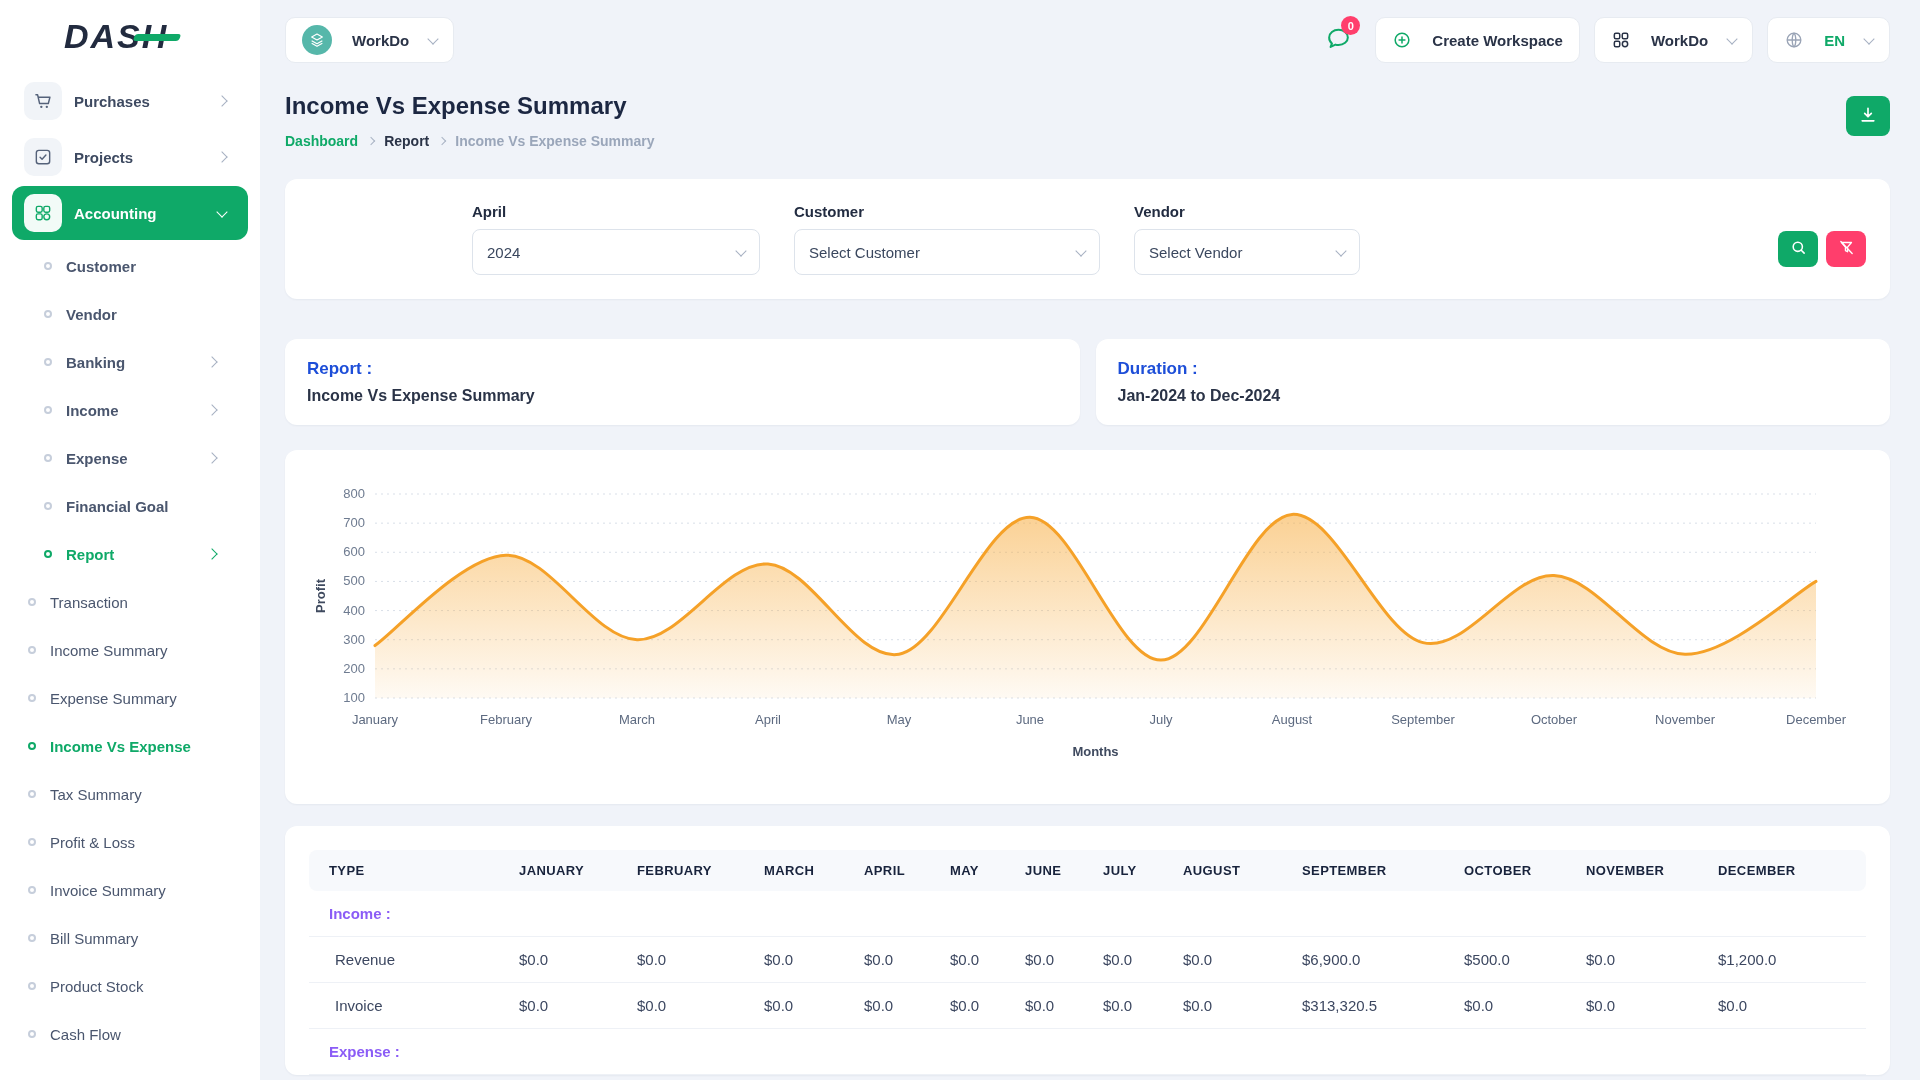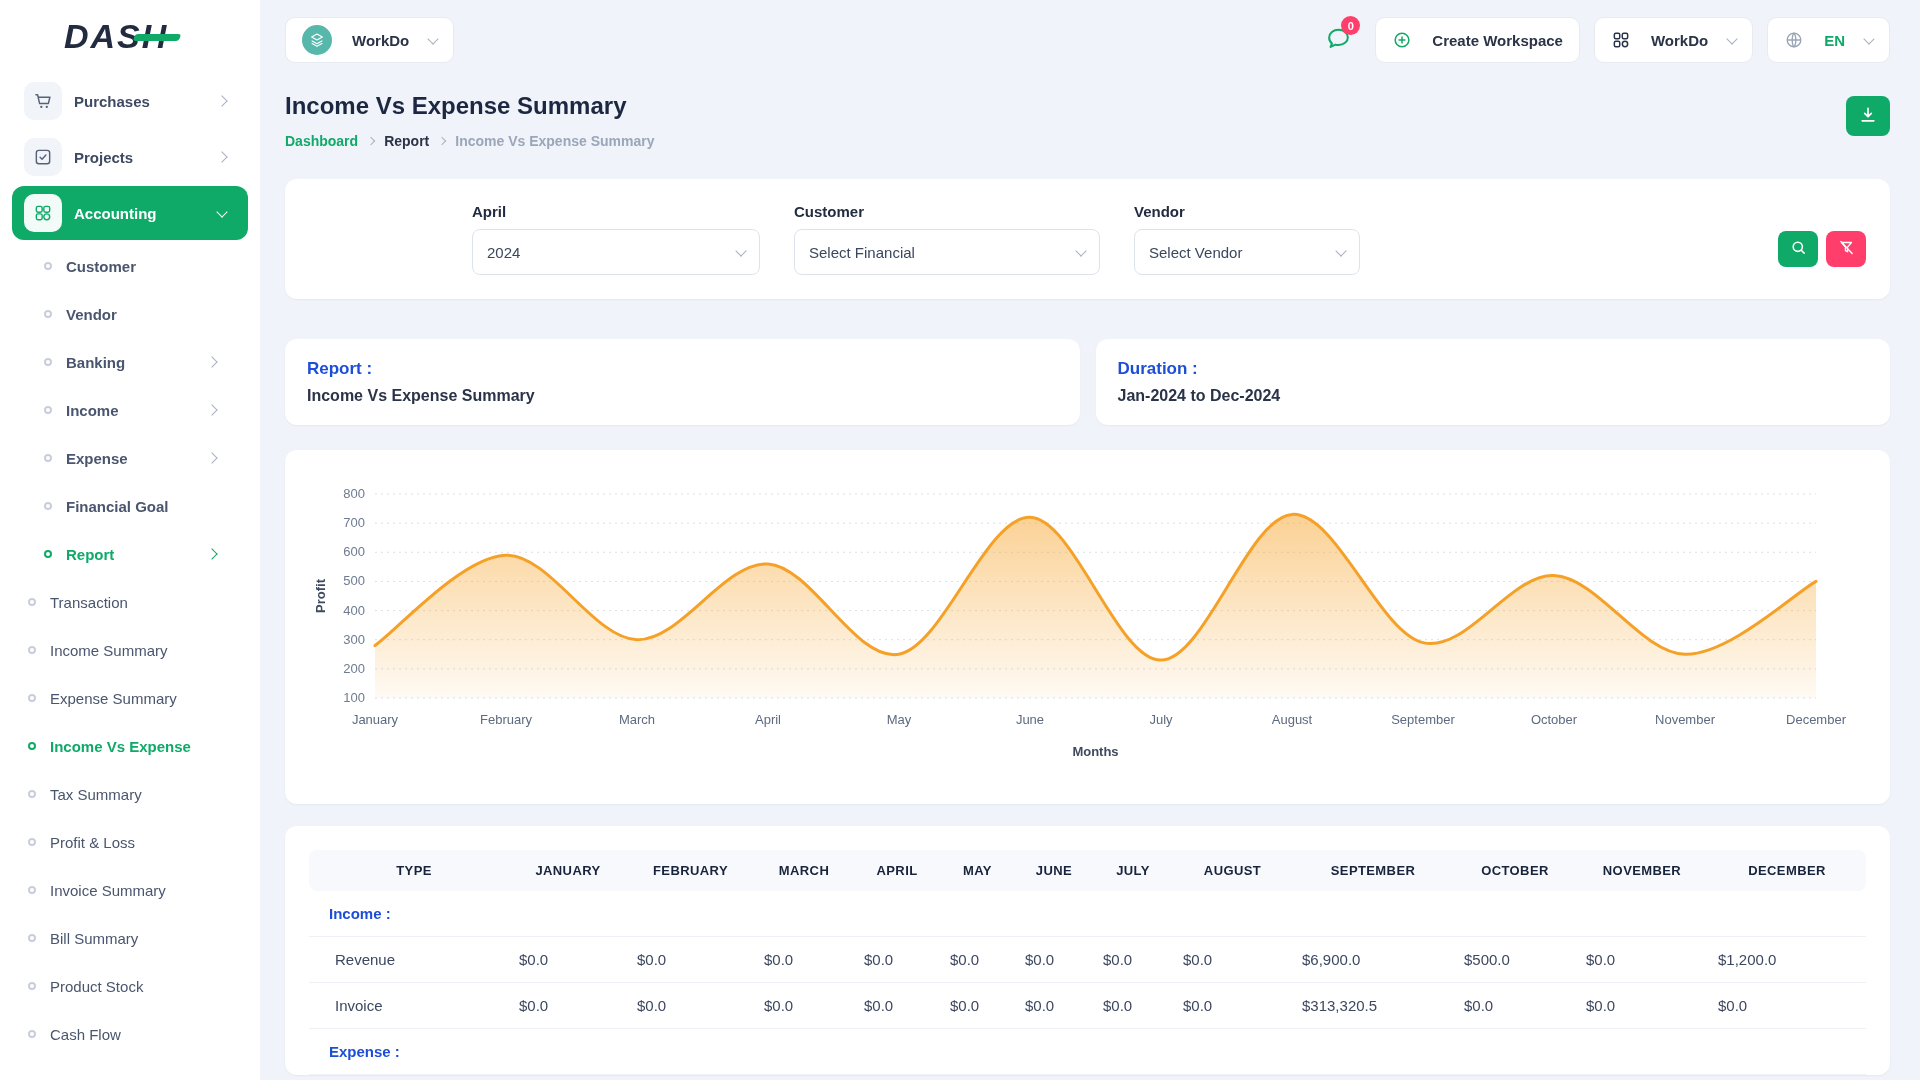--- a/index.html
+++ b/index.html
@@ -80,25 +80,25 @@
   .summary-value{font-size:16px;font-weight:700;color:#2a3347;margin-top:8px}
 
   
   .chart-card{margin-top:25px;padding:24px 24px 10px}
   #chart svg{display:block}
   #chart text{font-family:"Liberation Sans","DejaVu Sans",sans-serif}
 
   
   .table-card{margin-top:22px;padding:24px;padding-bottom:0}
   table{width:100%;border-collapse:collapse;table-layout:fixed}
-  thead th{background:#f7f9fc;text-align:center;font-size:13px;font-weight:700;color:#18233c;letter-spacing:.4px;padding:13px 10px;white-space:nowrap}
+  thead th{background:#f7f9fc;text-align:left;font-size:13px;font-weight:700;color:#18233c;letter-spacing:.4px;padding:13px 10px;white-space:nowrap}
   thead th:first-child{padding-left:20px;border-radius:8px 0 0 8px}
   thead th:last-child{border-radius:0 8px 8px 0}
   tbody td{font-size:15px;color:#3c4760;padding:14px 10px;border-bottom:1px solid #eef1f6;white-space:nowrap}
-  tr.section-row td{font-weight:700;color:#1d4ed8;padding-left:20px}
+  tr.section-row td{font-weight:700;color:#8b5cf6;padding-left:20px}
   td.row-label{padding-left:26px}
 </style>
 </head>
 <body>
 
 <aside class="sidebar">
   <div class="logo">
     <span class="logo-text">DASH</span>
     <span class="logo-accent"></span>
   </div>
@@ -298,21 +298,21 @@
       <div class="filter-group fg1">
         <label>April</label>
         <div class="select">
           <span>2024</span>
           <span class="chev down"></span>
         </div>
       </div>
       <div class="filter-group fg3">
         <label>Customer</label>
         <div class="select">
-          <span>Select Financial</span>
+          <span>Select Customer</span>
           <span class="chev down"></span>
         </div>
       </div>
       <div class="filter-group fg4">
         <label>Vendor</label>
         <div class="select">
           <span>Select Vendor</span>
           <span class="chev down"></span>
         </div>
       </div>

